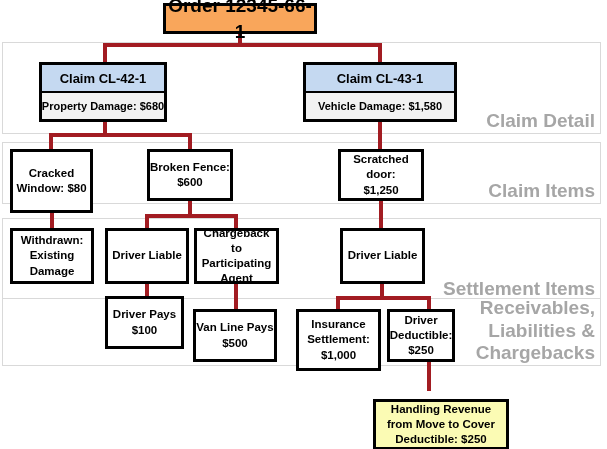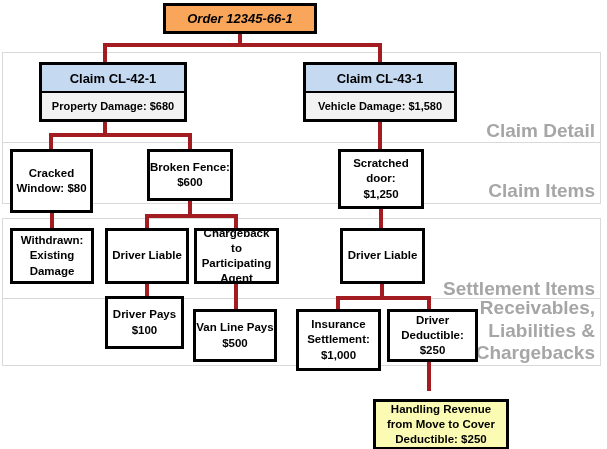--- a/index.html
+++ b/index.html
@@ -55,22 +55,21 @@
     justify-content: center;
     text-align: center;
     font-weight: bold;
     font-size: 11.5px;
     line-height: 1.32;
     color: #000;
     white-space: pre-line;
   }
   .node.order {
     background: var(--order-fill);
-    font-size: 13px;
-    font-style: italic;
+    font-size: 19px;
   }
   .node.note {
     background: var(--note-fill);
   }
   .claim {
     position: absolute;
     border: 3px solid var(--box-border);
     background: #ffffff;
     display: flex;
     flex-direction: column;
@@ -96,21 +95,21 @@
     font-size: 11px;
     white-space: nowrap;
     color: #000;
   }
 </style>
 </head>
 <body>
 
 <div class="stage">
 
-  <div class="band" style="top:52px;height:92px;">
+  <div class="band" style="top:42px;height:92px;">
     <span class="band-label">Claim Detail</span>
   </div>
   <div class="band" style="top:142px;height:62px;">
     <span class="band-label">Claim Items</span>
   </div>
   <div class="band" style="top:218px;height:84px;">
     <span class="band-label">Settlement Items</span>
   </div>
   <div class="band" style="top:298px;height:68px;">
     <span class="band-label">Receivables,
@@ -141,53 +140,53 @@
   <div class="connector" style="left:234px;top:284px;width:4px;height:25px;"></div>
   <div class="connector" style="left:380px;top:284px;width:4px;height:16px;"></div>
   <div class="connector" style="left:336px;top:296px;width:95px;height:4px;"></div>
   <div class="connector" style="left:336px;top:296px;width:4px;height:13px;"></div>
   <div class="connector" style="left:427px;top:296px;width:4px;height:13px;"></div>
 
   <div class="connector" style="left:427px;top:362px;width:4px;height:29px;"></div>
 
   <div class="node order" style="left:163px;top:3px;width:154px;height:31px;">Order 12345-66-1</div>
 
-  <div class="claim" style="left:39px;top:62px;width:148px;height:60px;">
+  <div class="claim" style="left:39px;top:62px;width:128px;height:60px;">
     <div class="claim-header">Claim CL-42-1</div>
     <div class="claim-body">Property Damage: $680</div>
   </div>
   <div class="claim" style="left:303px;top:62px;width:154px;height:60px;">
     <div class="claim-header">Claim CL-43-1</div>
     <div class="claim-body">Vehicle Damage: $1,580</div>
   </div>
 
   <div class="node" style="left:10px;top:149px;width:83px;height:64px;">Cracked
 Window: $80</div>
   <div class="node" style="left:147px;top:149px;width:86px;height:52px;">Broken Fence:
 $600</div>
-  <div class="node" style="left:338px;top:149px;width:86px;height:60px;">Scratched door:
+  <div class="node" style="left:338px;top:149px;width:86px;height:52px;">Scratched door:
 $1,250</div>
 
   <div class="node" style="left:10px;top:228px;width:84px;height:56px;">Withdrawn:
 Existing
 Damage</div>
   <div class="node" style="left:105px;top:228px;width:84px;height:56px;">Driver Liable</div>
   <div class="node" style="left:194px;top:228px;width:85px;height:56px;">Chargeback to
 Participating
 Agent</div>
   <div class="node" style="left:340px;top:228px;width:85px;height:56px;">Driver Liable</div>
 
   <div class="node" style="left:105px;top:296px;width:79px;height:53px;">Driver Pays
 $100</div>
   <div class="node" style="left:193px;top:309px;width:84px;height:53px;">Van Line Pays
 $500</div>
   <div class="node" style="left:296px;top:309px;width:85px;height:62px;">Insurance
 Settlement:
 $1,000</div>
-  <div class="node" style="left:387px;top:309px;width:91px;height:53px;">Driver
+  <div class="node" style="left:387px;top:309px;width:68px;height:53px;">Driver
 Deductible:
 $250</div>
 
   <div class="node note" style="left:373px;top:399px;width:136px;height:51px;">Handling Revenue
 from Move to Cover
 Deductible: $250</div>
 
 </div>
 
 </body></html>

